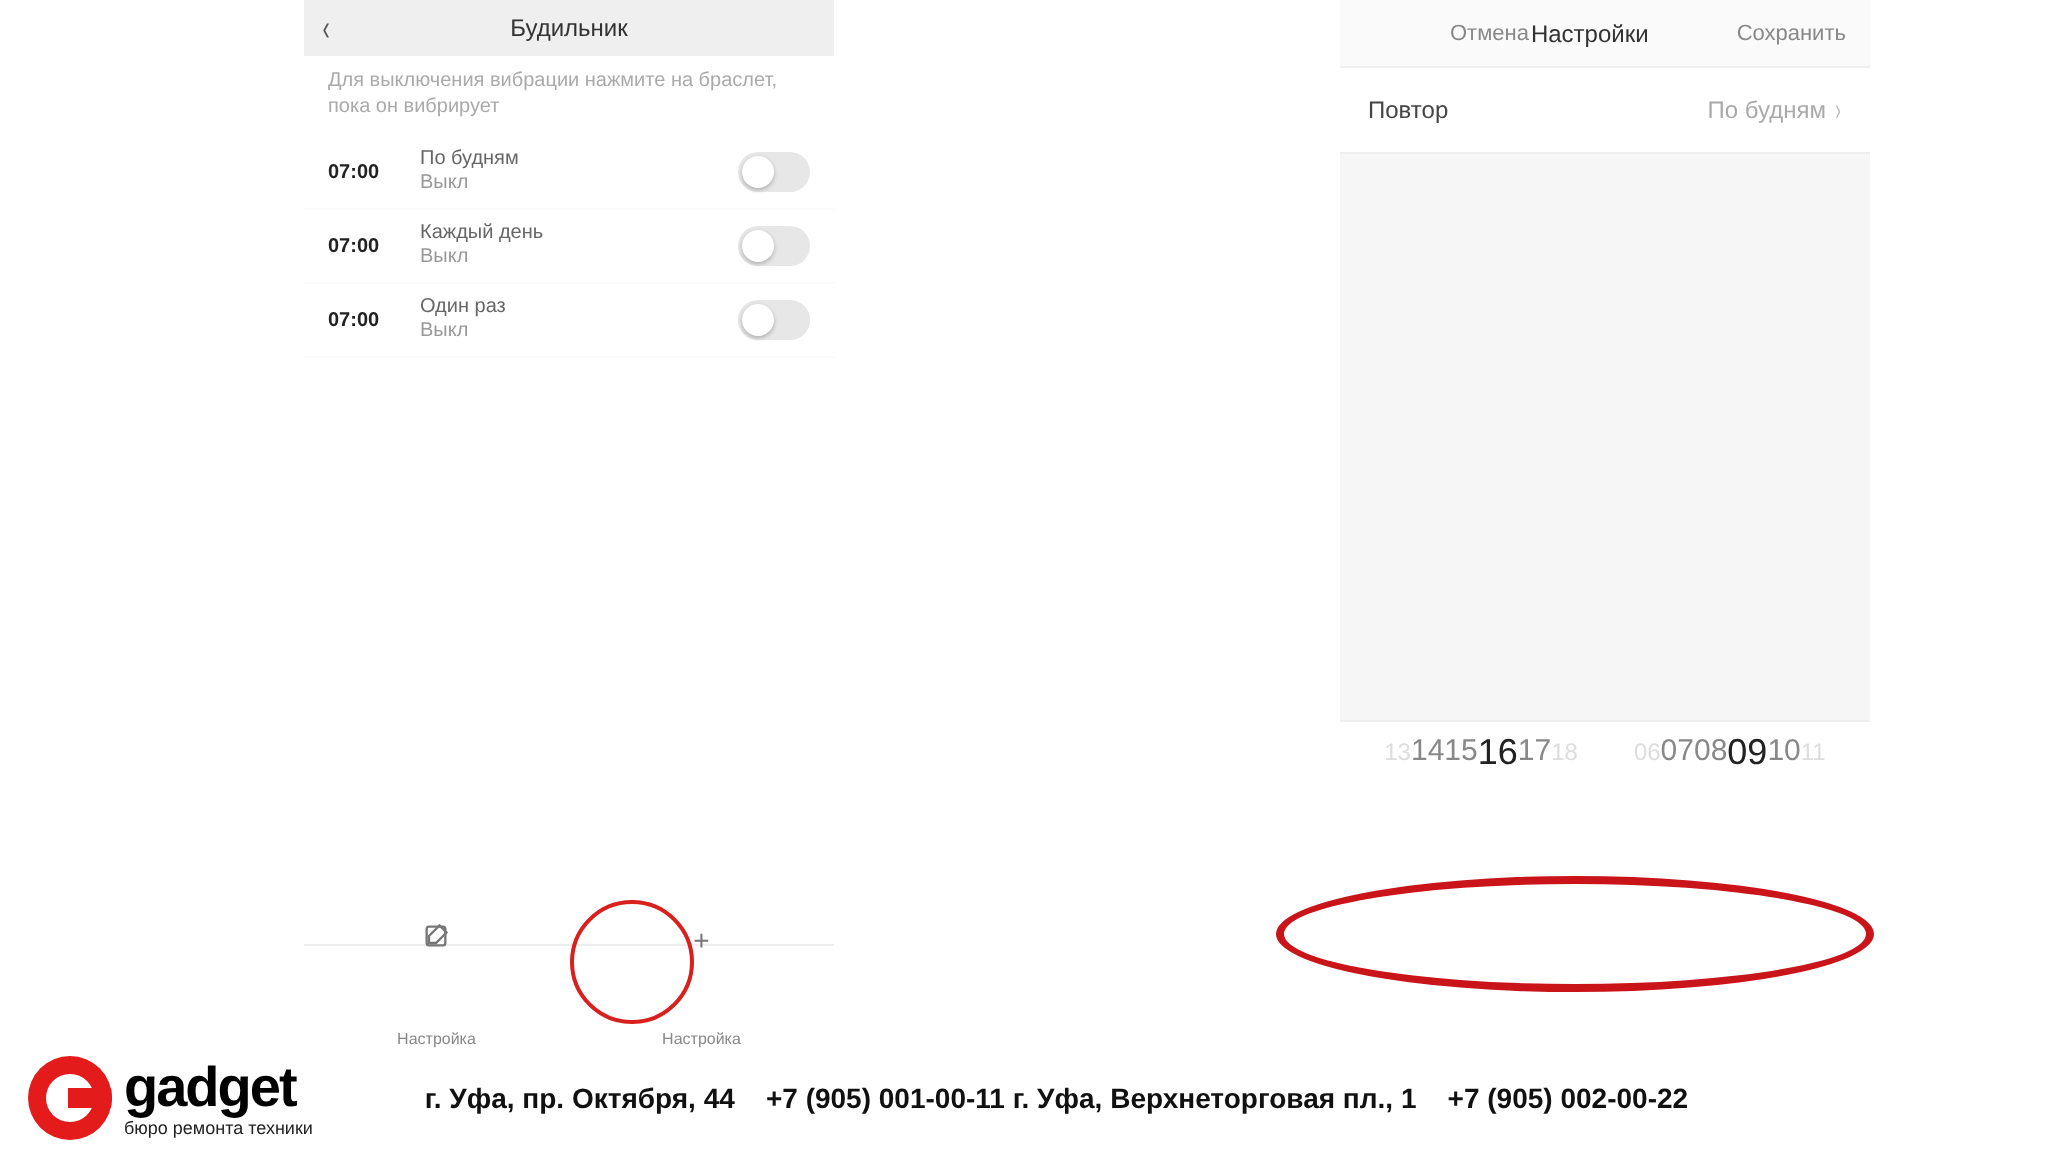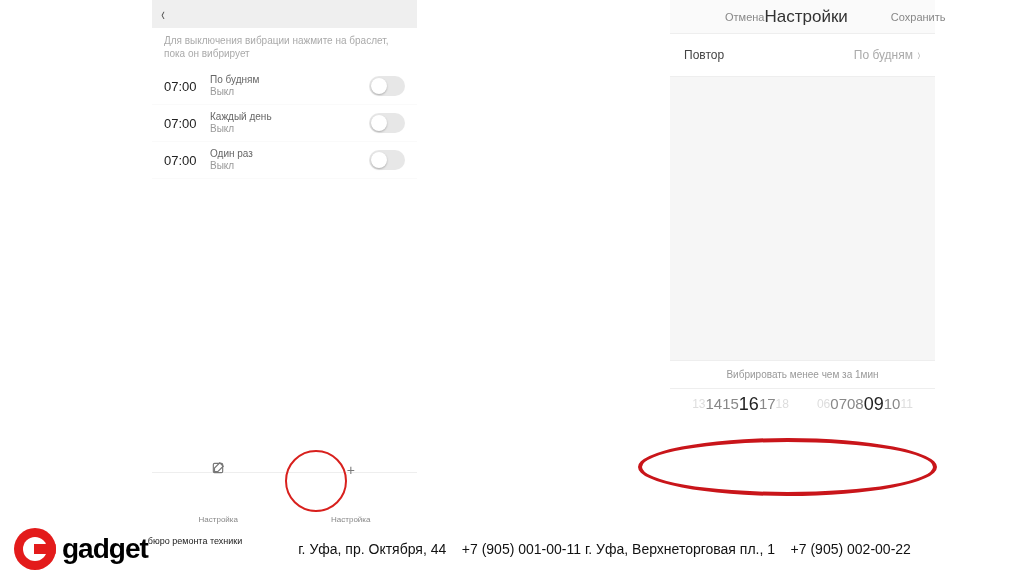--- a/index.html
+++ b/index.html
@@ -46,22 +46,22 @@
     padding: 6px 12px 8px;
     line-height: 1.3;
   }
   .pl-row {
     display: flex;
     align-items: center;
     padding: 6px 12px;
     border-bottom: 1px solid #fafafa;
   }
   .pl-time {
-    font-size: 13px;
-    font-weight: 400;
+    font-size: 10px;
+    font-weight: 700;
     color: #222;
     width: 46px;
   }
   .pl-info { flex: 1; }
   .pl-repeat { font-size: 10px; color: #666; line-height: 1.2; }
   .pl-status { font-size: 10px; color: #999; line-height: 1.2; }
   .pl-toggle {
     width: 36px; height: 20px;
     background: #e7e7e7;
     border-radius: 10px;
@@ -120,21 +120,21 @@
     padding: 0 12px;
     background: #fafafa;
     border-bottom: 1px solid #eee;
   }
   .pr-cancel, .pr-save {
     font-size: 11px;
     color: #888;
     margin-left: 43px;
   }
   .pr-title {
-    font-size: 17px;
+    font-size: 12px;
     color: #333;
   }
   .pr-repeat-row {
     display: flex;
     align-items: flex-end;
     justify-content: space-between;
     padding: 14px 14px;
     font-size: 12px;
     border-bottom: 1px solid #eee;
   }
@@ -210,47 +210,48 @@
   }
   .logo-mark::after {
     content: "";
     position: absolute;
     right: -6px; top: 16px;
     width: 28px; height: 10px;
     background: #e31b1b;
   }
   .logo-text {
     display: flex;
-    flex-direction: row;
+    flex-direction: column;
     line-height: 1;
   }
   .logo-name {
     font-size: 28px;
     font-weight: 800;
     letter-spacing: -1px;
   }
   .logo-sub {
     font-size: 9px;
     color: #222;
     margin-top: 2px;
   }
   .addr {
     font-size: 14px;
-    font-weight: 400;
+    font-weight: 700;
     color: #111;
     white-space: nowrap;
     margin-left: 48px;
   }
 </style>
 </head>
 <body>
 
 <div class="phone phone-left">
   <div class="pl-header">
     <span class="pl-back">‹</span>
+    <span class="pl-title">Будильник</span>
   </div>
   <div class="pl-hint">Для выключения вибрации нажмите на браслет, пока он вибрирует</div>
 
   <div class="pl-row">
     <div class="pl-time">07:00</div>
     <div class="pl-info">
       <div class="pl-repeat">По будням</div>
       <div class="pl-status">Выкл</div>
     </div>
     <div class="pl-toggle"></div>
@@ -299,21 +300,20 @@
     <span class="pr-save">Сохранить</span>
   </div>
   <div class="pr-repeat-row">
     <span class="pr-repeat-label">Повтор</span>
     <span class="pr-repeat-val">
       <span>По будням</span>
       <span class="pr-chevron">›</span>
     </span>
   </div>
   <div class="pr-blank"></div>
-  <div class="pr-vibrate">Вибрировать менее чем за 1мин</div>
   <div class="pr-picker">
     <div class="pr-col">
       <div class="far">13</div>
       <div class="near">14</div>
       <div class="near">15</div>
       <div class="sel">16</div>
       <div class="near">17</div>
       <div class="far">18</div>
     </div>
     <div class="pr-col">

